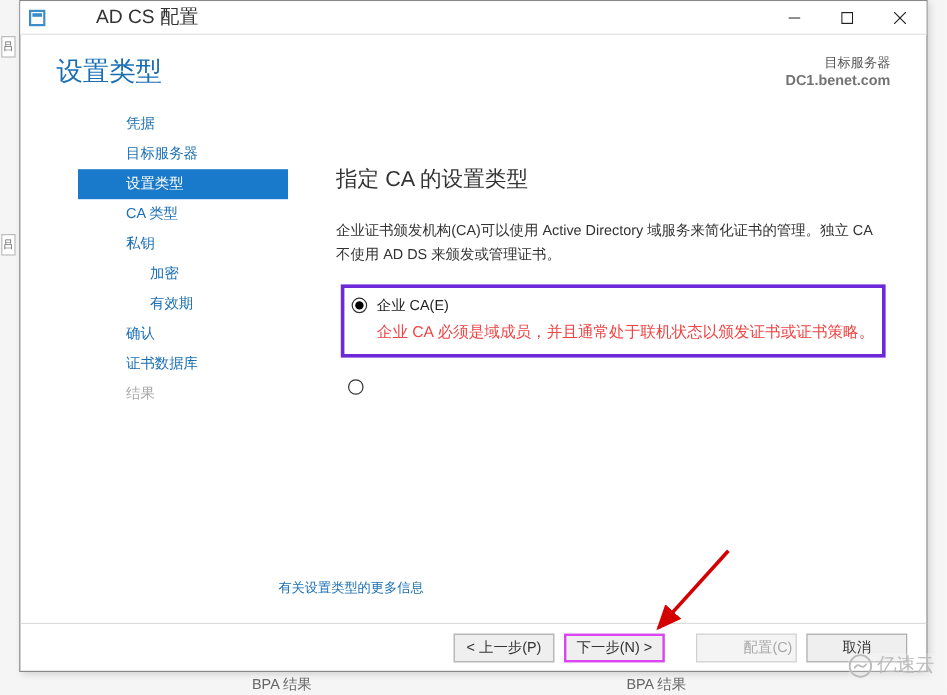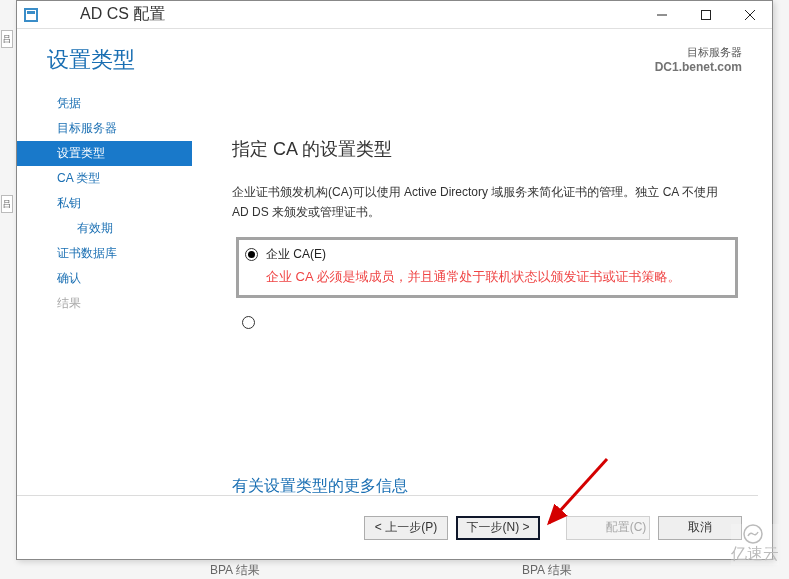--- a/index.html
+++ b/index.html
@@ -8,44 +8,44 @@
     .titlebar { height: 28px; background: #fff; display: flex; align-items: center; border-bottom: 1px solid #e0e0e0; }
     .titlebar-icon { width: 16px; height: 16px; margin-left: 6px; margin-right: 6px; display: inline-flex; align-items: center; justify-content: center; }
     .titlebar-title { flex: 1; font-size: 16px; color: #333; margin-left: 35px; }
     .win-controls { display: flex; }
     .win-btn { width: 44px; height: 28px; display: flex; align-items: center; justify-content: center; color: #222; cursor: default; }
     .header-area { padding: 16px 30px 10px 30px; display: flex; justify-content: space-between; align-items: flex-start; }
     .page-title { font-size: 22px; color: #1a6fb3; font-weight: 400; }
     .target-server { text-align: right; font-size: 11px; color: #555; }
     .target-server .srv-name { color: #737373; font-weight: bold; font-size: 12px; }
     .body { display: flex; padding: 0 0 0 0; height: 420px; }
-    .sidebar { width: 175px; padding-top: 6px; }
+    .sidebar { width: 175px; padding-top: 6px; margin-left: 48px; }
     .sidebar-item { padding: 4px 0 4px 40px; font-size: 12px; color: #1a6fb3; cursor: default; }
     .sidebar-item.active { background: #1979ca; color: #fff; }
     .sidebar-item.disabled { color: #a8a8a8; }
     .sidebar-sub { padding-left: 60px; }
     .main { flex: 1; padding: 0 34px 0 40px; margin-top: 48px; }
     .main-title { font-size: 18px; color: #333; margin-bottom: 22px; margin-top: 4px; }
     .desc { font-size: 12px; color: #333; line-height: 1.65; margin-bottom: 14px; }
     .option-group { margin-left: 4px; }
     .option { display: flex; align-items: flex-start; margin-bottom: 10px; padding: 6px 6px 8px 6px; }
-    .option.highlight { border: 3px solid #a3a3a3; justify-content: flex-end; }
+    .option.highlight { border: 3px solid #6d28d9; justify-content: flex-end; }
     .radio { width: 13px; height: 13px; border: 1px solid #333; border-radius: 50%; margin-right: 8px; margin-top: 2px; position: relative; flex-shrink: 0; }
     .radio.checked::after { content: ""; position: absolute; left: 2px; top: 2px; width: 7px; height: 7px; background: #000; border-radius: 50%; }
     .opt-body { flex: 1; }
     .opt-label { font-size: 12px; color: #222; margin-bottom: 4px; }
     .opt-desc { font-size: 13px; color: #ef4444; line-height: 1.6; }
     .link-row { position: absolute; left: 215px; bottom: 62px; }
-    .link { color: #1a6fb3; font-size: 16px; cursor: pointer; }
-    .footer { position: absolute; bottom: 0; left: 0; right: 14px; height: 64px; border-top: 1px solid #dcdcdc; display: flex; align-items: center; justify-content: flex-end; padding-right: 16px; }
+    .link { color: #1a6fb3; font-size: 11px; cursor: pointer; }
+    .footer { position: absolute; bottom: 0; left: 0; right: 0; height: 40px; border-top: 1px solid #dcdcdc; display: flex; align-items: center; justify-content: flex-end; padding-right: 16px; }
     .btn { min-width: 84px; height: 24px; margin-left: 8px; background: #efefef; border: 1px solid #adadad; font-size: 12px; color: #333; display: flex; align-items: center; justify-content: center; cursor: default; }
-    .btn.primary { border: 2px solid #0f172a; }
+    .btn.primary { border: 2px solid #d946ef; }
     .btn.disabled { color: #a8a8a8; border-color: #d0d0d0; background: #f4f4f4; padding-left: 36px; }
     .arrow { position: absolute; pointer-events: none; }
-    .watermark { position: absolute; right: 10px; bottom: 14px; display: flex; align-items: center; font-size: 16px; color: #bbb; font-weight: 500; background: rgba(255,255,255,0.2); flex-direction: column; }
+    .watermark { position: absolute; right: 10px; bottom: 14px; display: flex; align-items: center; font-size: 16px; color: #bbb; font-weight: 500; background: rgba(255,255,255,0.2); }
     .watermark svg { margin-right: 4px; }
     .bpa { position: absolute; bottom: 0; font-size: 12px; color: #666; }
     .bpa.left { left: 210px; }
     .bpa.right { left: 522px; }
     .left-tick { position: absolute; width: 12px; height: 18px; border: 1px solid #bbb; background:#fff; font-size:9px; display:flex; align-items:center; justify-content:center; color:#666; }
   </style>
 </head>
 <body>
 
 <div class="left-tick" style="left:1px; top:30px;">吕</div>
@@ -89,23 +89,24 @@
     </div>
   </div>
 
   <div class="body">
     <div class="sidebar">
       <div class="sidebar-item">凭据</div>
       <div class="sidebar-item">目标服务器</div>
       <div class="sidebar-item active">设置类型</div>
       <div class="sidebar-item">CA 类型</div>
       <div class="sidebar-item">私钥</div>
+      <div class="sidebar-item sidebar-sub">加密</div>
       <div class="sidebar-item sidebar-sub">有效期</div>
+      <div class="sidebar-item">确认</div>
       <div class="sidebar-item">证书数据库</div>
-      <div class="sidebar-item">确认</div>
       <div class="sidebar-item disabled">结果</div>
     </div>
 
     <div class="main">
       <div class="main-title">指定 CA 的设置类型</div>
       <div class="desc">企业证书颁发机构(CA)可以使用 Active Directory 域服务来简化证书的管理。独立 CA 不使用 AD DS 来颁发或管理证书。</div>
       <div class="option-group">
         <div class="option highlight">
           <div class="radio checked"></div>
           <div class="opt-body">

